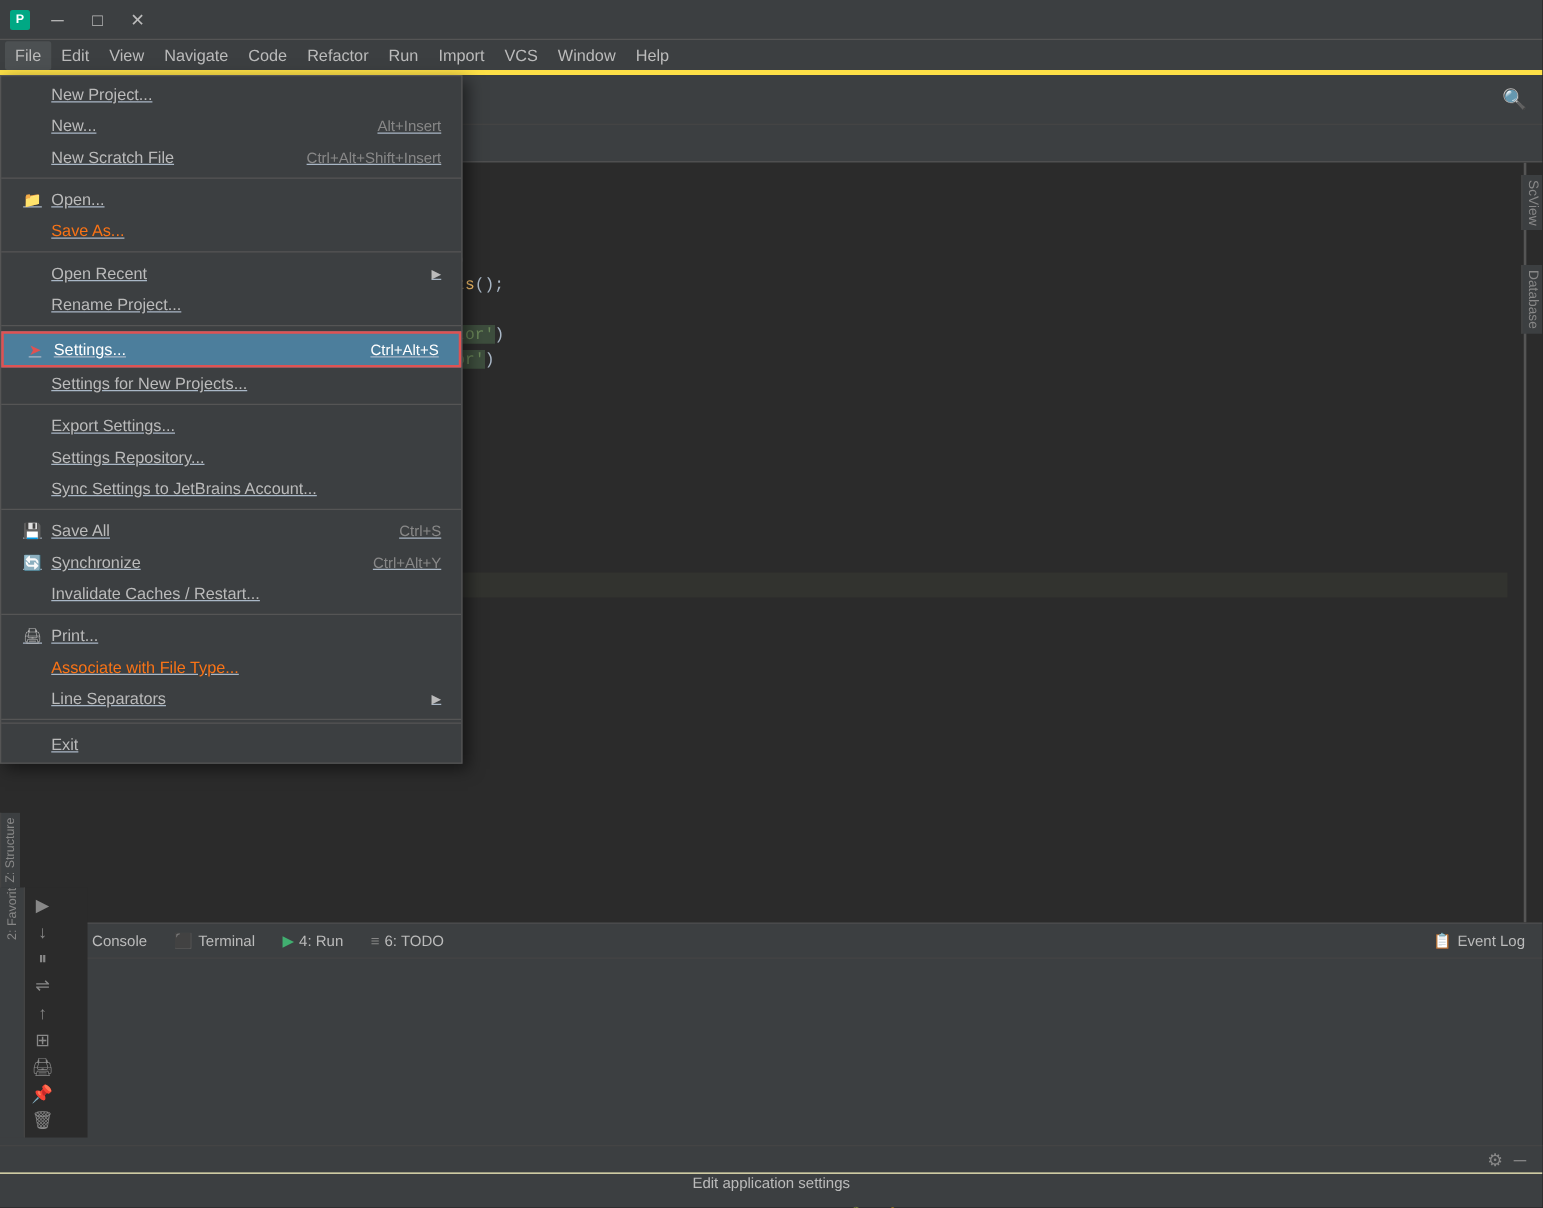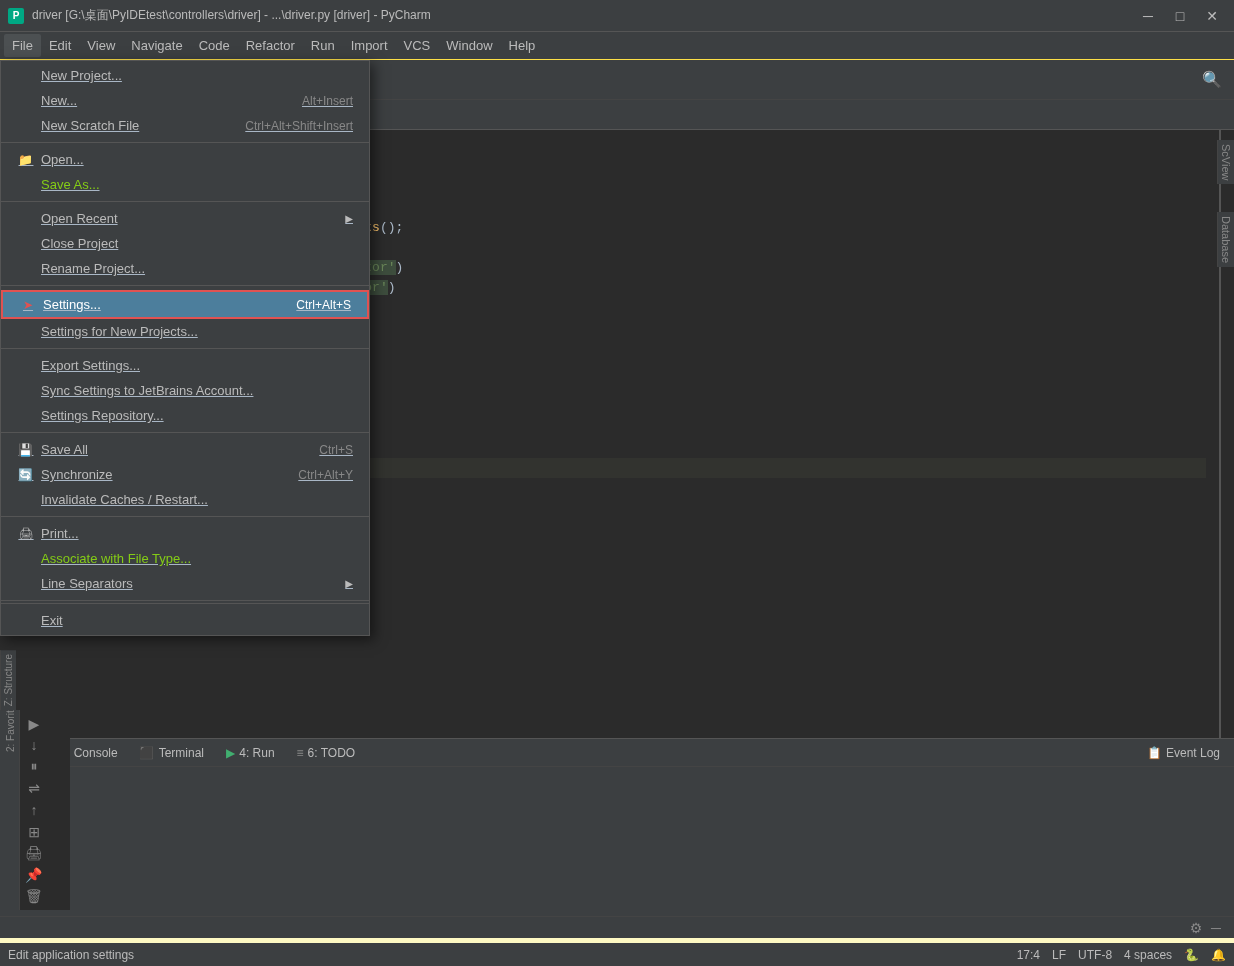--- a/index.html
+++ b/index.html
@@ -50,21 +50,21 @@
       display: flex; align-items: center; justify-content: center;
     }
 
     
     #menu-bar {
       background: #3c3f41;
       height: 28px;
       display: flex;
       align-items: center;
       padding: 0 4px;
-      border-bottom: 1px solid #fde047;
+      border-bottom: 4px solid #fde047;
     }
     .menu-item {
       padding: 4px 8px;
       cursor: pointer;
       color: #bbb;
       font-size: 13px;
       border-radius: 2px;
     }
     .menu-item.active { background: #4c5052; }
 
@@ -287,21 +287,21 @@
       padding: 5px 16px;
       cursor: pointer;
       color: #bbb;
       position: relative;
     }
     .dropdown-item.highlighted {
       background: #4c7e9c;
       color: #fff;
       border: 2px solid #e05252;
     }
-    .dropdown-item.disabled { color: #84cc16; cursor: default; }
+    .dropdown-item.disabled { color: #f97316; cursor: default; }
     .dropdown-item .item-label { flex: 1; }
     .dropdown-item .item-shortcut {
       color: #888;
       font-size: 12px;
       margin-left: auto;
     }
     .dropdown-item.highlighted .item-shortcut { color: #ffffff; }
     .dropdown-item .arrow { margin-left: auto; font-size: 10px; }
     .dropdown-item .icon-left {
       width: 18px; margin-right: 6px;
@@ -317,21 +317,20 @@
       width: 28px; height: 24px;
       display: flex; align-items: center; justify-content: center;
       cursor: pointer; color: #888; font-size: 14px;
     }
   </style>
 </head>
 <body>
 
 <div id="title-bar">
   <div class="app-icon">P</div>
-  <span class="title-text">driver [G:\桌面\PyIDEtest\controllers\driver] - ...\driver.py [driver] - PyCharm</span>
   <div class="win-controls">
     <button class="win-btn">─</button>
     <button class="win-btn">□</button>
     <button class="win-btn close">✕</button>
   </div>
 </div>
 
 <div id="menu-bar">
   <div class="menu-item active">File</div>
   <div class="menu-item">Edit</div>
@@ -513,21 +512,21 @@
     <div id="bottom-content" style="flex:1; padding:8px 8px 0 70px; overflow:auto;"></div>
 
     <div id="bottom-footer" style="height:22px; display:flex; align-items:center; justify-content:flex-end; padding:0 8px; border-top:1px solid #444; background:#3c3f41;">
       <div class="settings-btn">⚙</div>
       <div class="settings-btn">─</div>
     </div>
   </div>
 
 </div>
 
-<div id="status-bar" style="position:absolute; bottom:0; left:0; right:0; height:28px; background:#3c3f41; display:flex; align-items:center; padding:0 8px; font-size:12px; color:#bbb; border-top:5px solid #fef9c3; gap:12px;">
+<div id="status-bar" style="position:absolute; bottom:0; left:0; right:0; height:28px; background:#3c3f41; display:flex; align-items:center; padding:0 8px; font-size:12px; color:#bbb; border-top:1px solid #fef9c3; gap:12px;flex-direction:column;">
   <div class="status-left">
     <span>Edit application settings</span>
   </div>
   <div class="status-right">
     <span class="status-item">17:4</span>
     <span class="status-item">LF</span>
     <span class="status-item">UTF-8</span>
     <span class="status-item">4 spaces</span>
     <span class="status-item status-python">🐍</span>
     <span class="status-item" style="color:#e05252;">🔔</span>
@@ -569,24 +568,20 @@
   <div class="menu-separator"></div>
 
   <div class="menu-section">
     <div class="dropdown-item">
       <span class="icon-left"></span>
       <span class="item-label">Open Recent</span>
       <span class="arrow">▶</span>
     </div>
     <div class="dropdown-item">
       <span class="icon-left"></span>
-      <span class="item-label">Close Project</span>
-    </div>
-    <div class="dropdown-item">
-      <span class="icon-left"></span>
       <span class="item-label">Rename Project...</span>
     </div>
   </div>
 
   <div class="menu-separator"></div>
 
   <div class="menu-section">
     <div class="dropdown-item highlighted">
       <span class="icon-left" style="color:#e05252;">➤</span>
       <span class="item-label">Settings...</span>
@@ -600,25 +595,25 @@
 
   <div class="menu-separator"></div>
 
   <div class="menu-section">
     <div class="dropdown-item">
       <span class="icon-left"></span>
       <span class="item-label">Export Settings...</span>
     </div>
     <div class="dropdown-item">
       <span class="icon-left"></span>
+      <span class="item-label">Settings Repository...</span>
+    </div>
+    <div class="dropdown-item">
+      <span class="icon-left"></span>
       <span class="item-label">Sync Settings to JetBrains Account...</span>
-    </div>
-    <div class="dropdown-item">
-      <span class="icon-left"></span>
-      <span class="item-label">Settings Repository...</span>
     </div>
   </div>
 
   <div class="menu-separator"></div>
 
   <div class="menu-section">
     <div class="dropdown-item">
       <span class="icon-left">💾</span>
       <span class="item-label">Save All</span>
       <span class="item-shortcut">Ctrl+S</span>

